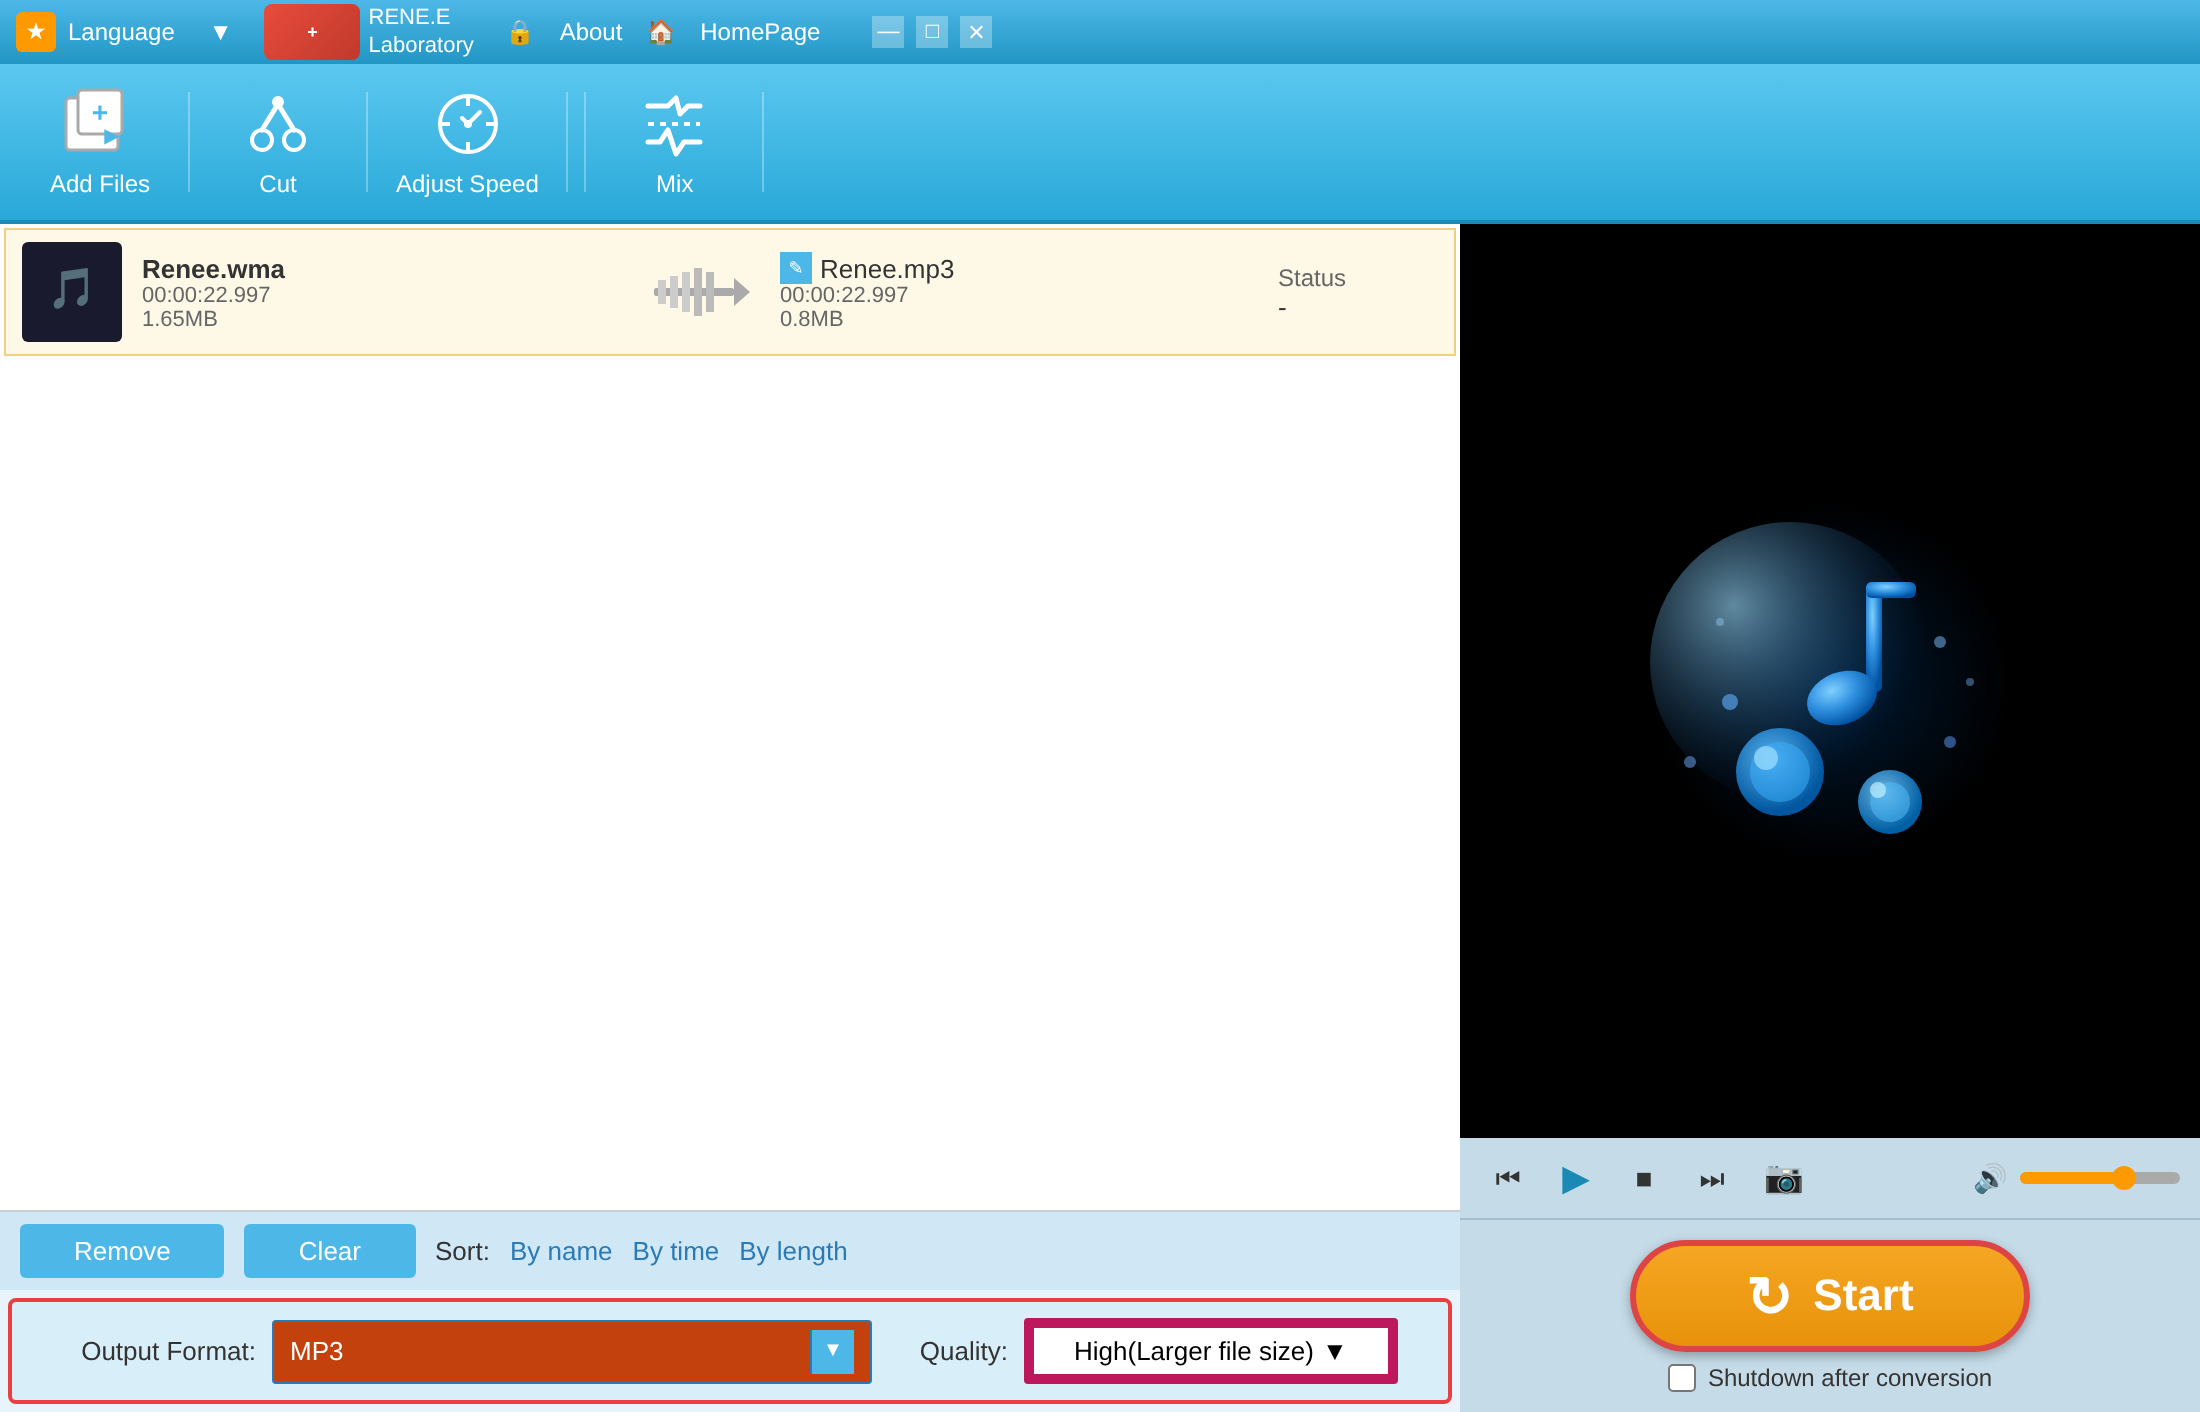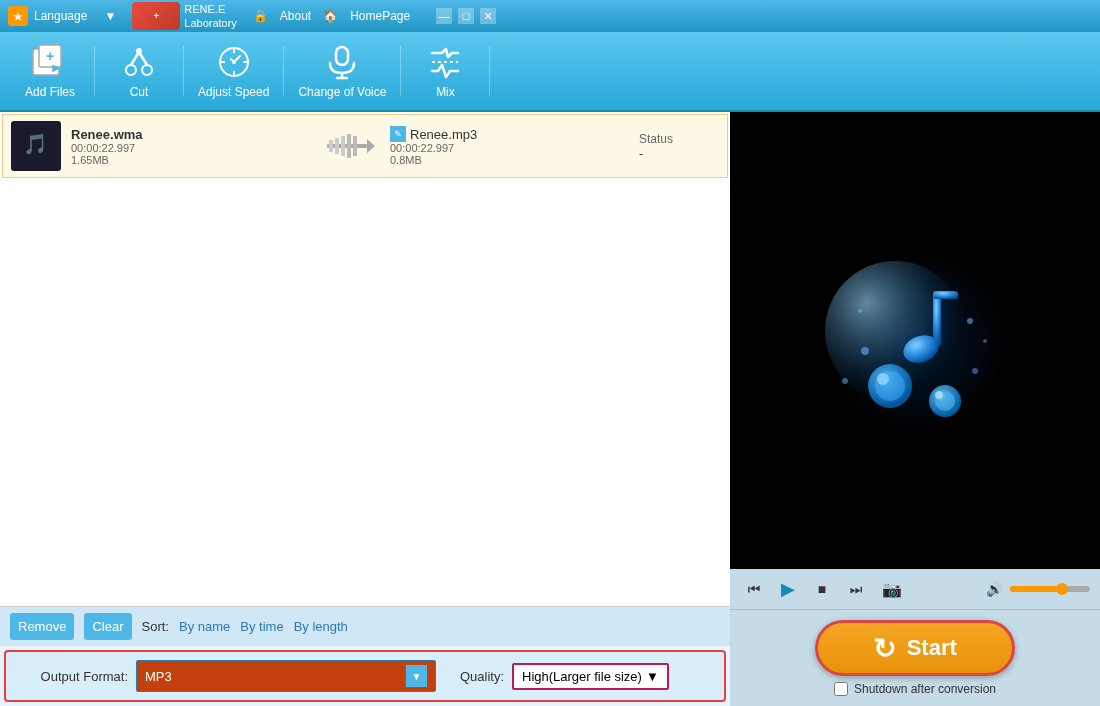--- a/index.html
+++ b/index.html
@@ -144,21 +144,21 @@
     .sort-bar {
       display: flex;
       align-items: center;
       padding: 6px 10px;
       gap: 10px;
       background: #d0e8f5;
     }
     .action-btn {
       background: #4db8e8;
       color: white; border: none; border-radius: 3px;
-      padding: 6px 8px; font-size: 13px; cursor: pointer;
+      padding: 6px 27px; font-size: 13px; cursor: pointer;
     }
     .sort-label { font-size: 13px; color: #333; }
     .sort-link {
       font-size: 13px; color: #2a7ab5; cursor: pointer; text-decoration: none;
     }
 
     
     .settings-bar {
       background: #d8eef8;
       border: 2px solid #e84040;
@@ -187,23 +187,23 @@
       cursor: pointer;
       display: flex; align-items: center; justify-content: space-between;
     }
     .select-arrow {
       width: 22px; height: 22px;
       background: #4db8e8;
       display: flex; align-items: center; justify-content: center;
       color: white; font-size: 10px; border-left: 1px solid #2a7ab5;
     }
     .quality-select {
-      padding: 4px 8px;
+      padding: 4px 20px;
       background: white;
-      border: 2px solid #be185d;
+      border: 5px solid #be185d;
       border-radius: 2px;
       font-size: 13px;
       cursor: pointer;
       display: flex; align-items: center; gap: 4px;
     }
     .folder-input {
       flex: 1;
       padding: 4px 8px;
       background: white;
       border: 1px solid #aaa;
@@ -393,31 +393,20 @@
         <line x1="6" y1="19" x2="10" y2="19" stroke="white" stroke-width="2"></line>
         <line x1="28" y1="19" x2="32" y2="19" stroke="white" stroke-width="2"></line>
         <line x1="19" y1="19" x2="25" y2="13" stroke="white" stroke-width="2" stroke-linecap="round"></line>
         <line x1="19" y1="19" x2="16" y2="16" stroke="white" stroke-width="2" stroke-linecap="round"></line>
         <circle cx="19" cy="19" r="2" fill="white"></circle>
       </svg>
     </div>
     <span>Adjust Speed</span>
   </div>
   <div class="toolbar-separator"></div>
-  <div class="toolbar-btn">
-    <div class="toolbar-icon">
-      <svg width="38" height="38" viewBox="0 0 38 38">
-        <rect x="13" y="4" width="12" height="18" rx="6" fill="none" stroke="white" stroke-width="2.5"></rect>
-        <path d="M7 20 Q7 30 19 30 Q31 30 31 20" fill="none" stroke="white" stroke-width="2.5" stroke-linecap="round"></path>
-        <line x1="19" y1="30" x2="19" y2="35" stroke="white" stroke-width="2.5" stroke-linecap="round"></line>
-        <line x1="14" y1="35" x2="24" y2="35" stroke="white" stroke-width="2.5" stroke-linecap="round"></line>
-      </svg>
-    </div>
-    <span>Change of Voice</span>
-  </div>
   <div class="toolbar-separator"></div>
   <div class="toolbar-btn">
     <div class="toolbar-icon">
       <svg width="38" height="38" viewBox="0 0 38 38">
         <path d="M6 10 L16 10 L20 6 L22 14 L26 10 L32 10" fill="none" stroke="white" stroke-width="2.5" stroke-linecap="round" stroke-linejoin="round"></path>
         <path d="M6 28 L12 28 L16 22 L20 34 L24 28 L32 28" fill="none" stroke="white" stroke-width="2.5" stroke-linecap="round" stroke-linejoin="round"></path>
         <path d="M6 19 L32 19" fill="none" stroke="white" stroke-width="2" stroke-dasharray="3,3"></path>
       </svg>
     </div>
     <span>Mix</span>

